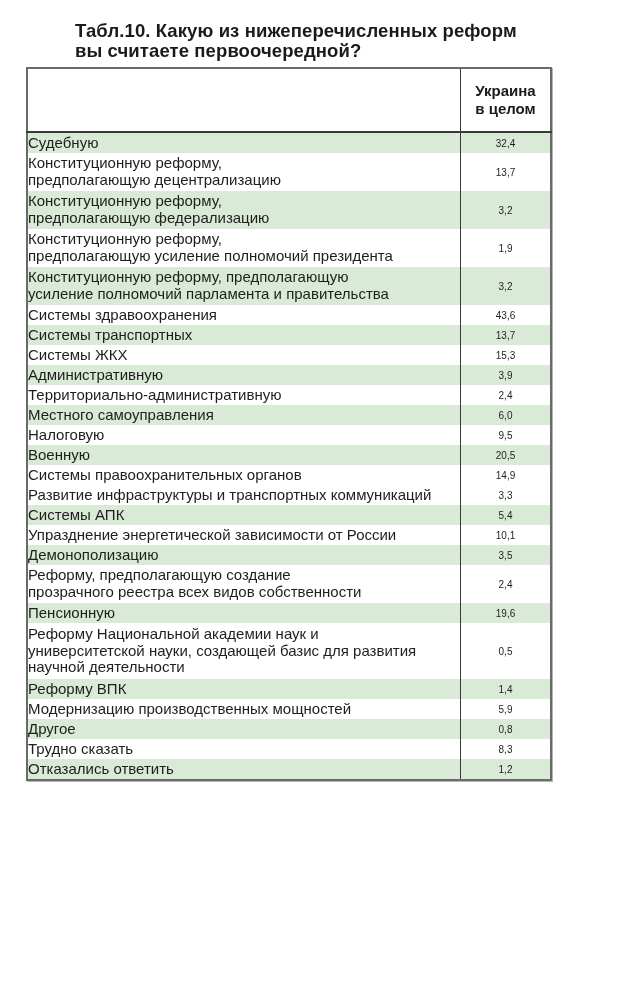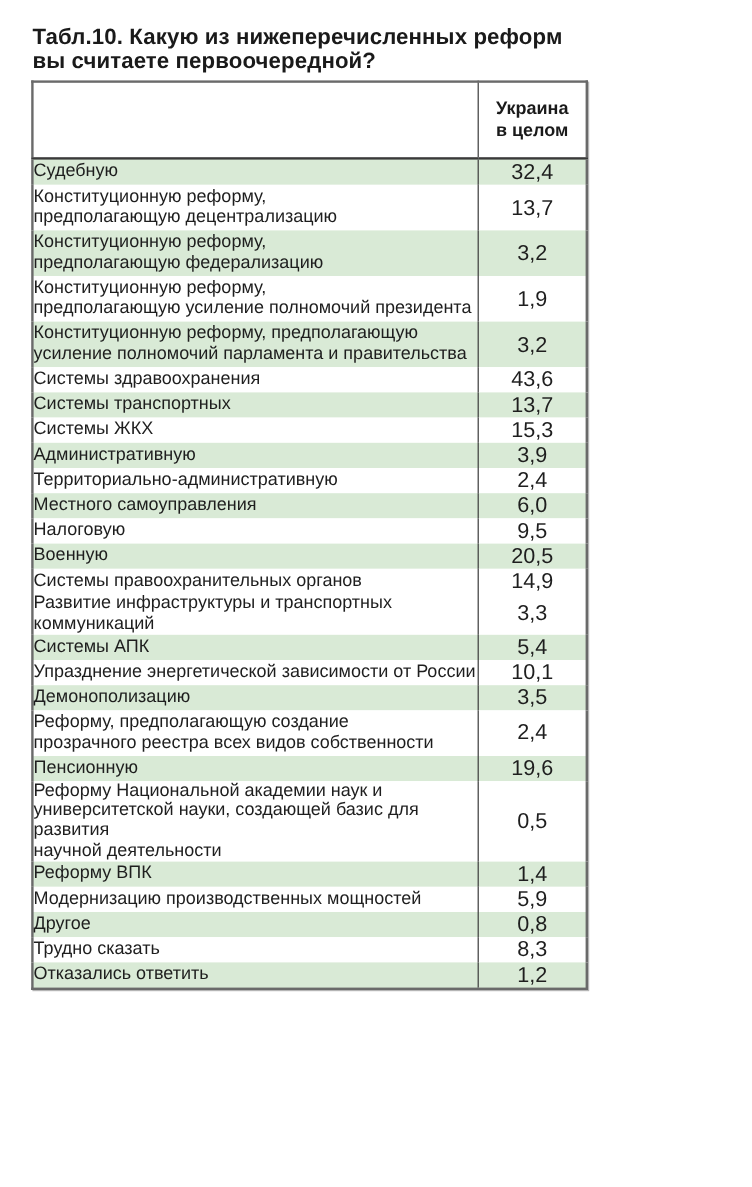--- a/index.html
+++ b/index.html
@@ -1,32 +1,32 @@
 <!DOCTYPE html>
 <html><head>
 <meta charset="utf-8">
 <style>
   html, body { margin: 0; padding: 0; background: #ffffff; }
   body { width: 627px; height: 989px; position: relative; overflow: hidden;
          font-family: "Liberation Sans", "DejaVu Sans", sans-serif; color: #1e1e1e; }
   .title { position: absolute; left: 27px; top: 21px; width: 580px;
            font-weight: bold; font-size: 18.5px; line-height: 20px; color: #1a1a1a;
            letter-spacing: 0.1px; }
-  .title div { white-space: nowrap; }
-  table.survey { position: absolute; left: 26px; top: 67px; width: 464px;
+  .title div { white-space: nowrap; margin-left: 48px; }
+  table.survey { position: absolute; left: 26px; top: 67px; width: 526px;
                  border-collapse: collapse; border: 2px solid #6a6a6a;
                  box-shadow: 1px 1px 0 #b5b5b5; }
   table.survey th, table.survey td { padding: 0; }
   th.corner { height: 62px; border-bottom: 2px solid #3a3a3a; border-right: 1.5px solid #3a3a3a; background: #fff; }
   th.colhead { width: 89px; border-bottom: 2px solid #3a3a3a; background: #fff;
                font-weight: bold; font-size: 15px; line-height: 18px; text-align: center;
                color: #1a1a1a; vertical-align: middle; padding-top: 2px; }
   td.label { padding: 3px 6px 3px 7px; font-size: 15px; line-height: 16.8px; vertical-align: middle;
              border-right: 1.5px solid #3a3a3a; white-space: pre-line; margin-left: 36px; }
-  td.value { font-size: 18px; text-align: center; vertical-align: middle; }
+  td.value { font-size: 10px; text-align: center; vertical-align: middle; }
   tr.shade td { background: #d9ead6; }
   tr.plain td { background: #ffffff; }
   tr.h1 td { height: 20px; }
   tr.h2 td { height: 38px; }
   tr.h3 td { height: 56px; }
 </style>
 </head>
 <body>
 
 <div class="title">

